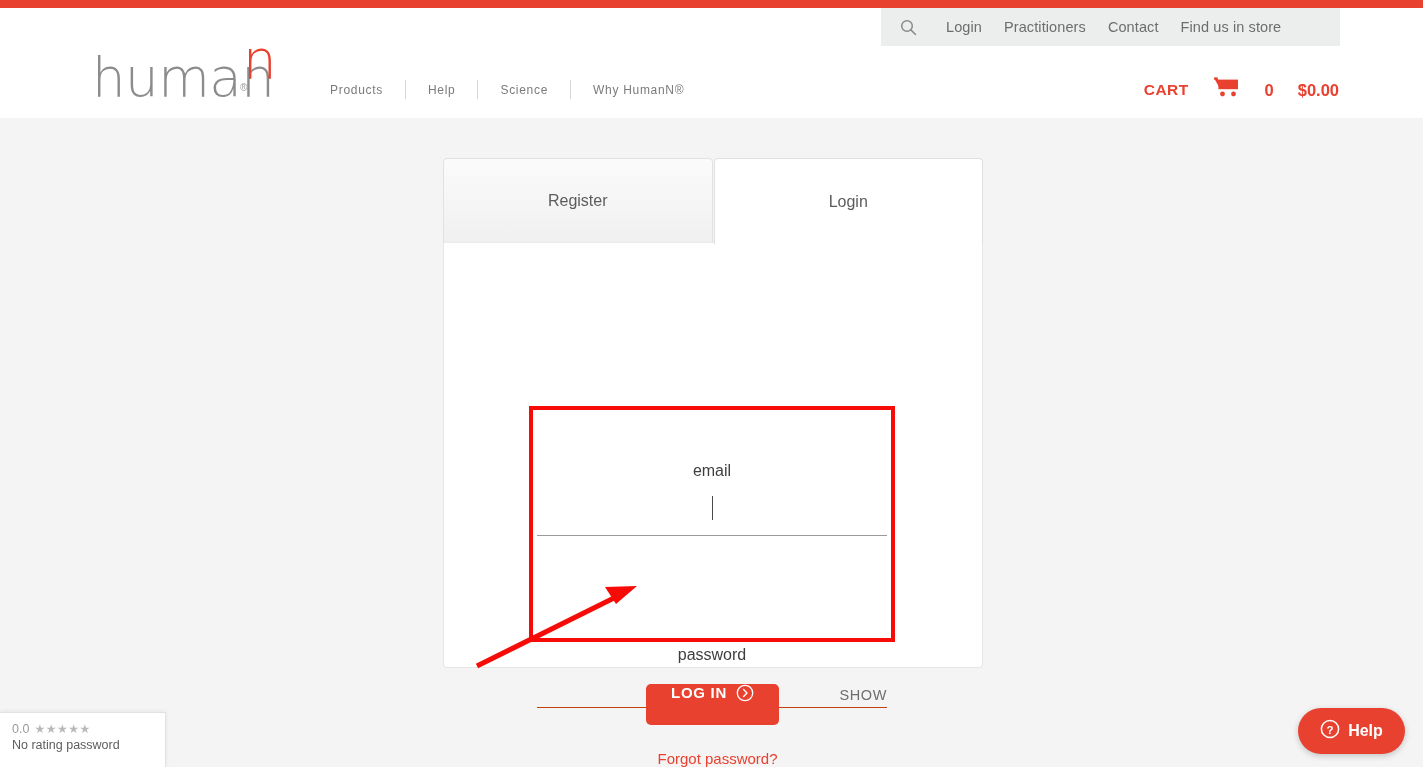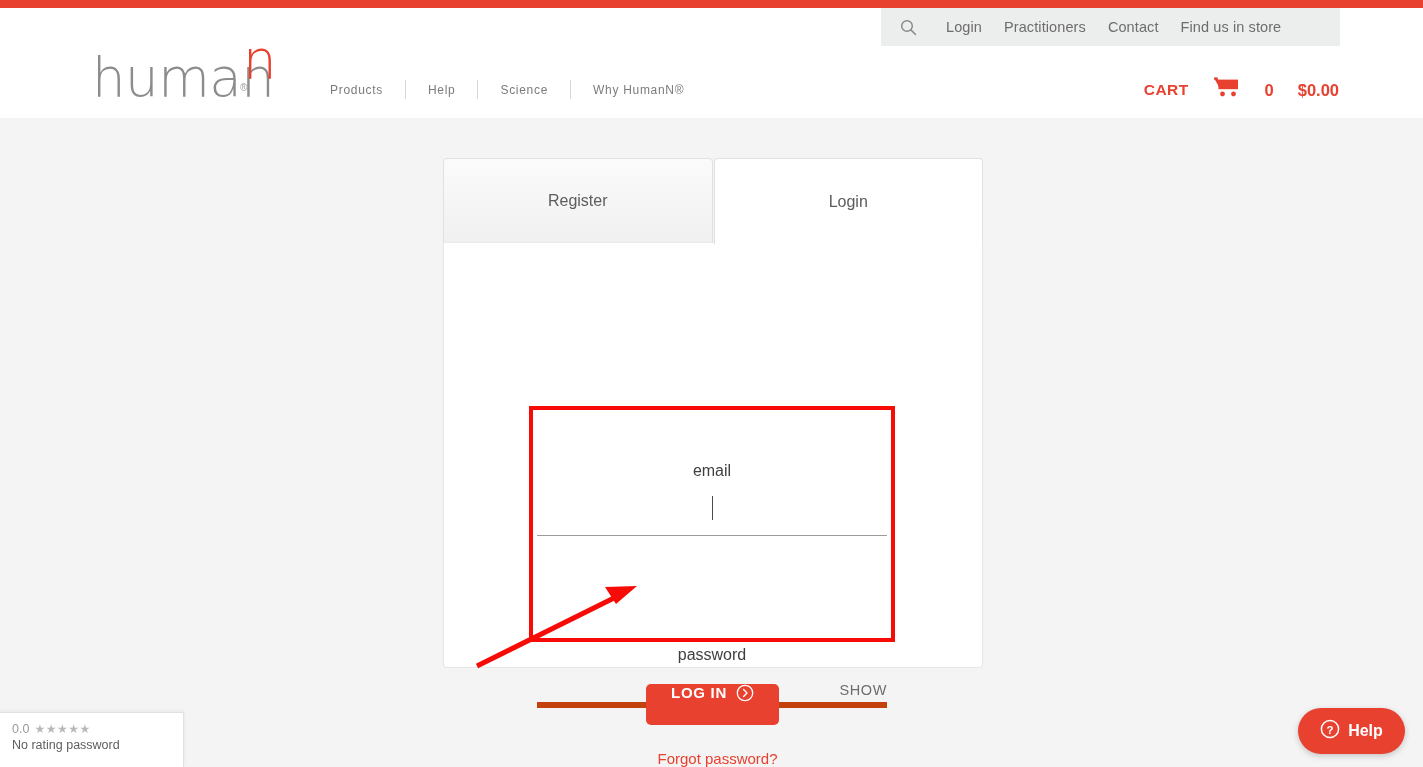--- a/index.html
+++ b/index.html
@@ -170,21 +170,21 @@
   }
   .field-spacer { height: 62px; }
   .show-link {
     position: absolute; right: 0; bottom: 4px;
     font-size: 14.5px; color: #6e6e6e;
     letter-spacing: .6px; cursor: pointer;
   }
   .pw-input {
     position: relative;
     height: 44px;
-    border-bottom: 6px solid #c2410c;
+    border-bottom: 1px solid #c2410c;
     text-align: right;
   }
 
   
   .login-btn {
     position: absolute; left: 646px; top: 566px;
     width: 133px; height: 41px;
     background: #e8412f;
     border: none; border-radius: 5px;
     color: #ffffff;
@@ -206,21 +206,21 @@
   
   .anno-arrow {
     position: absolute; left: 0; top: 0;
     width: 1423px; height: 767px;
     pointer-events: none; z-index: 7;
   }
 
   
   .rating {
     position: absolute; left: 0px; top: 712px;
-    width: 184px; height: 55px;
+    width: 166px; height: 55px;
     background: #ffffff;
     border: 1px solid #e2e2e2;
     border-left: none; border-bottom: none;
     box-shadow: 0 -1px 4px rgba(0,0,0,.06);
     padding: 9px 12px;
     z-index: 8;
   }
   .rating-row { display: flex; align-items: center; gap: 5px; }
   .rating-score { font-size: 12.5px; color: #9a9a9a; }
   .rating-stars { font-size: 12px; color: #b9b9b9; letter-spacing: .5px; }

